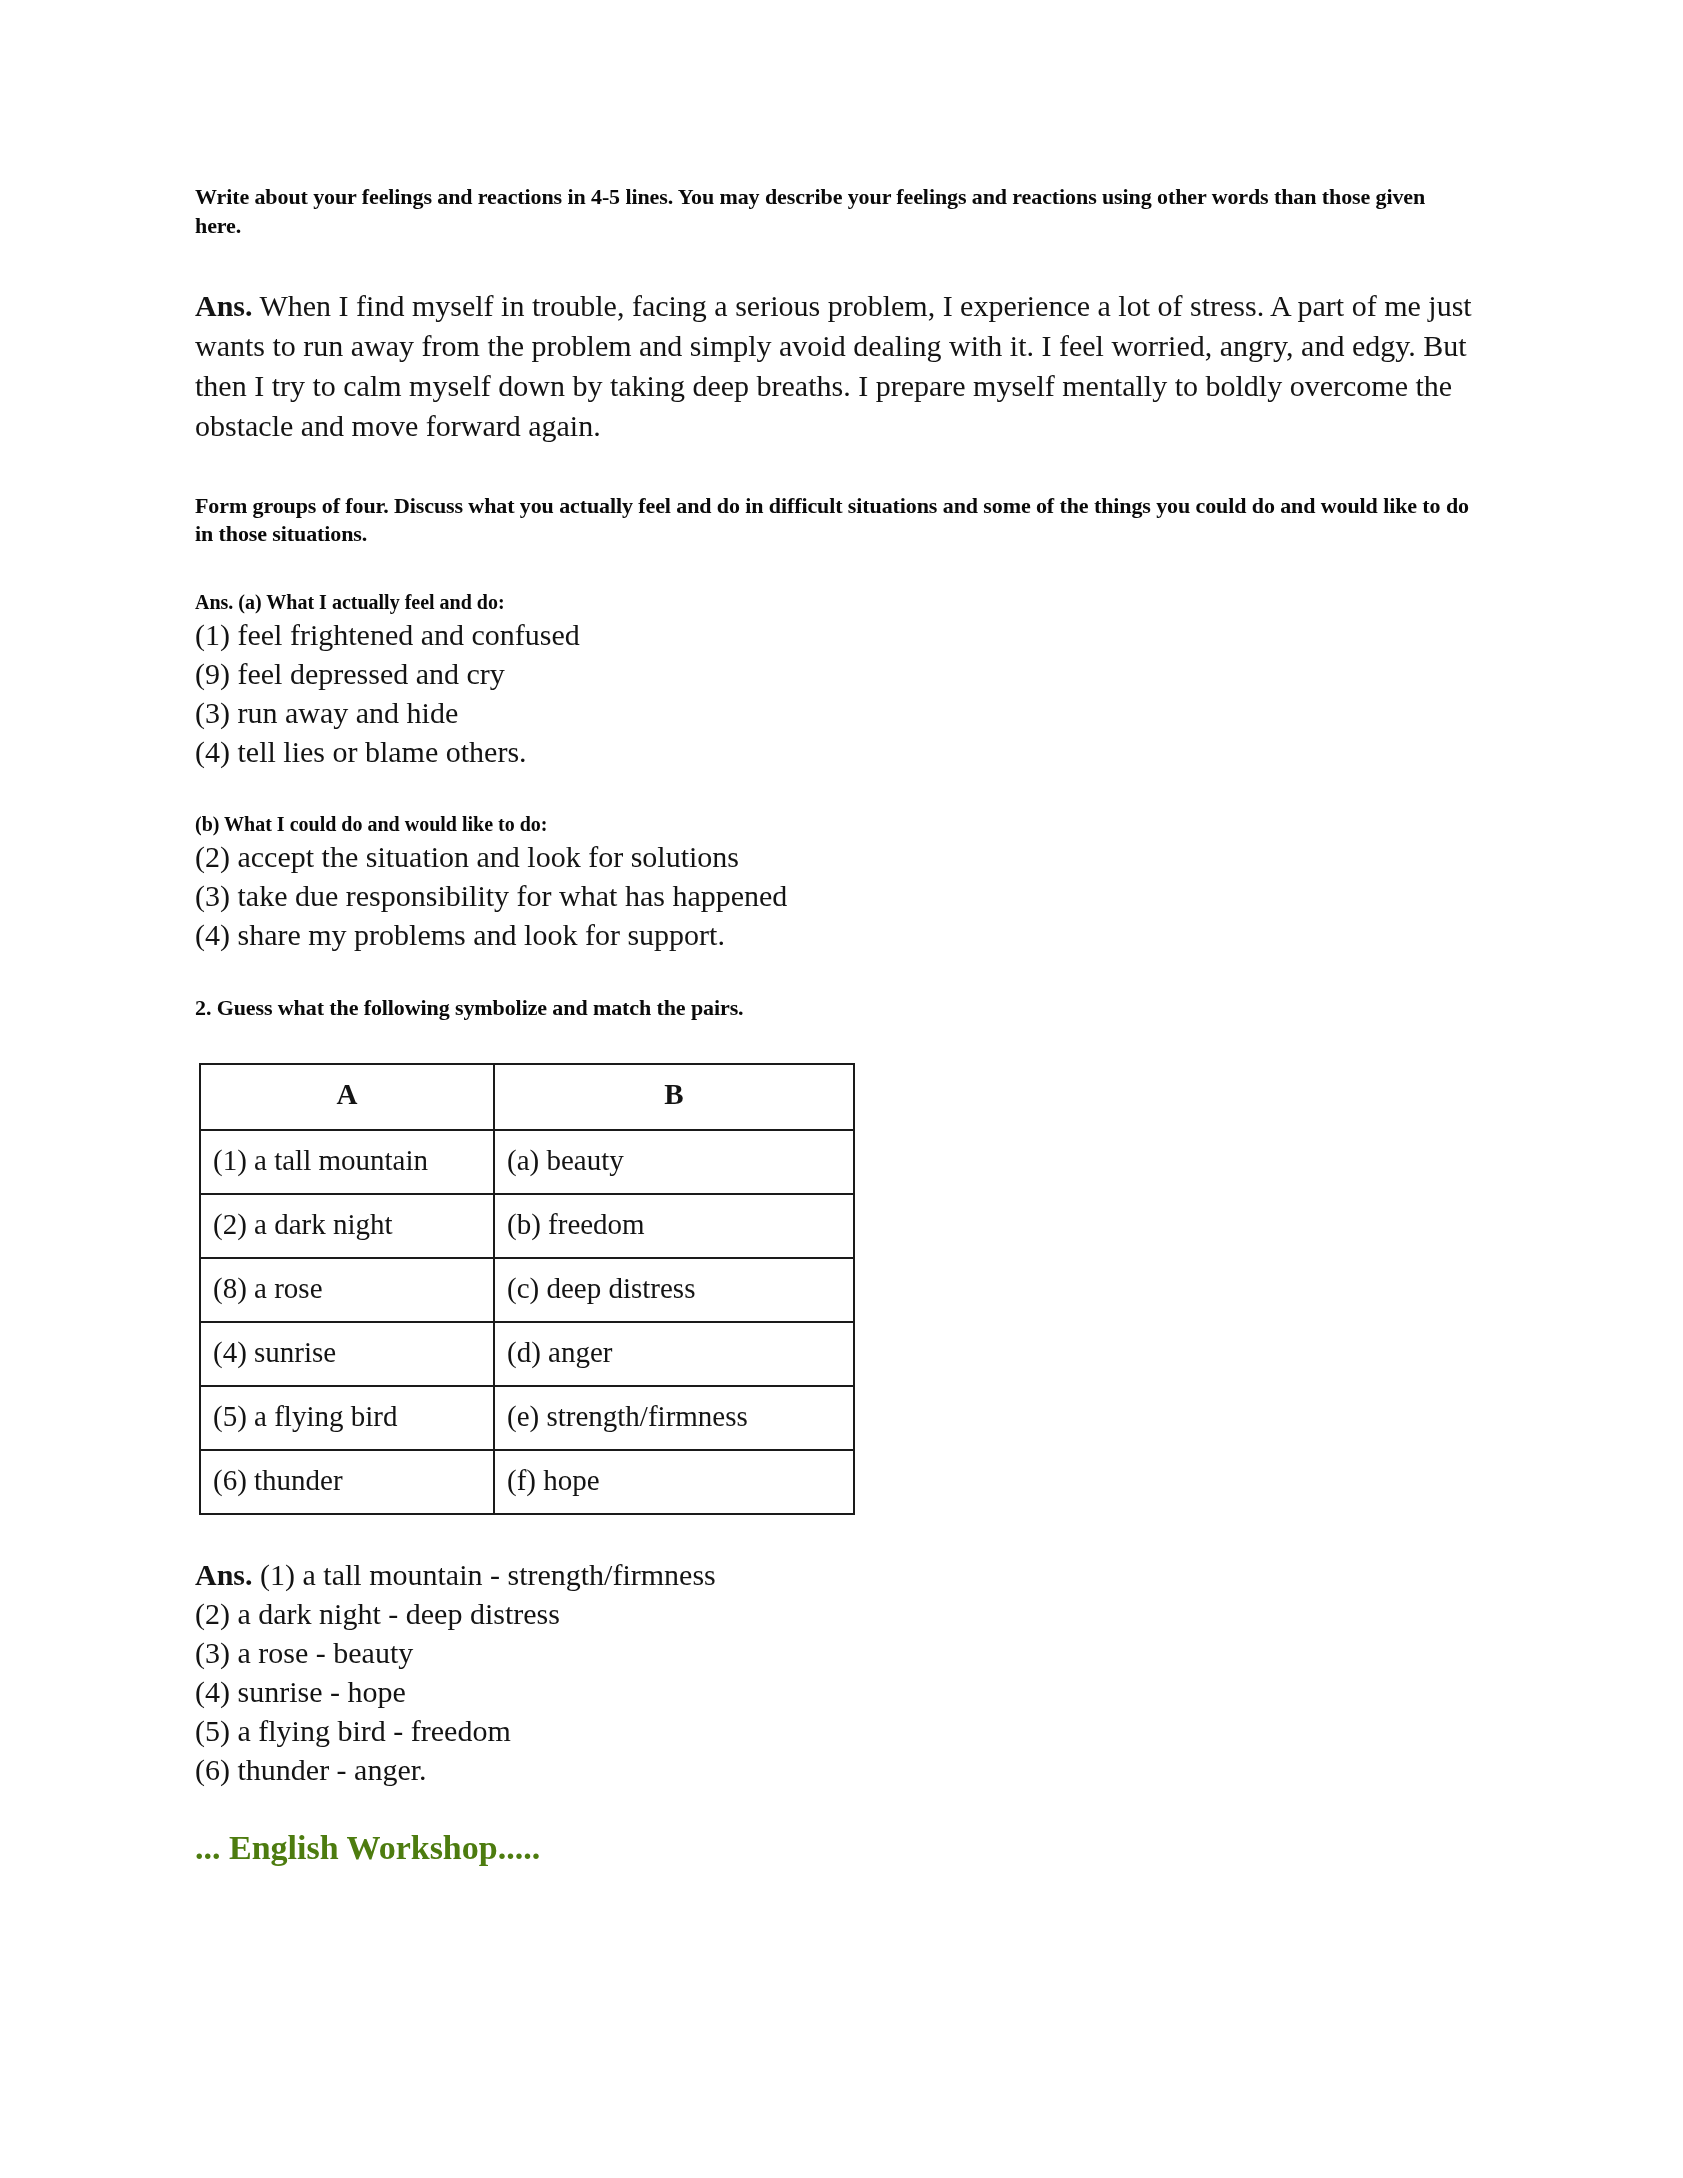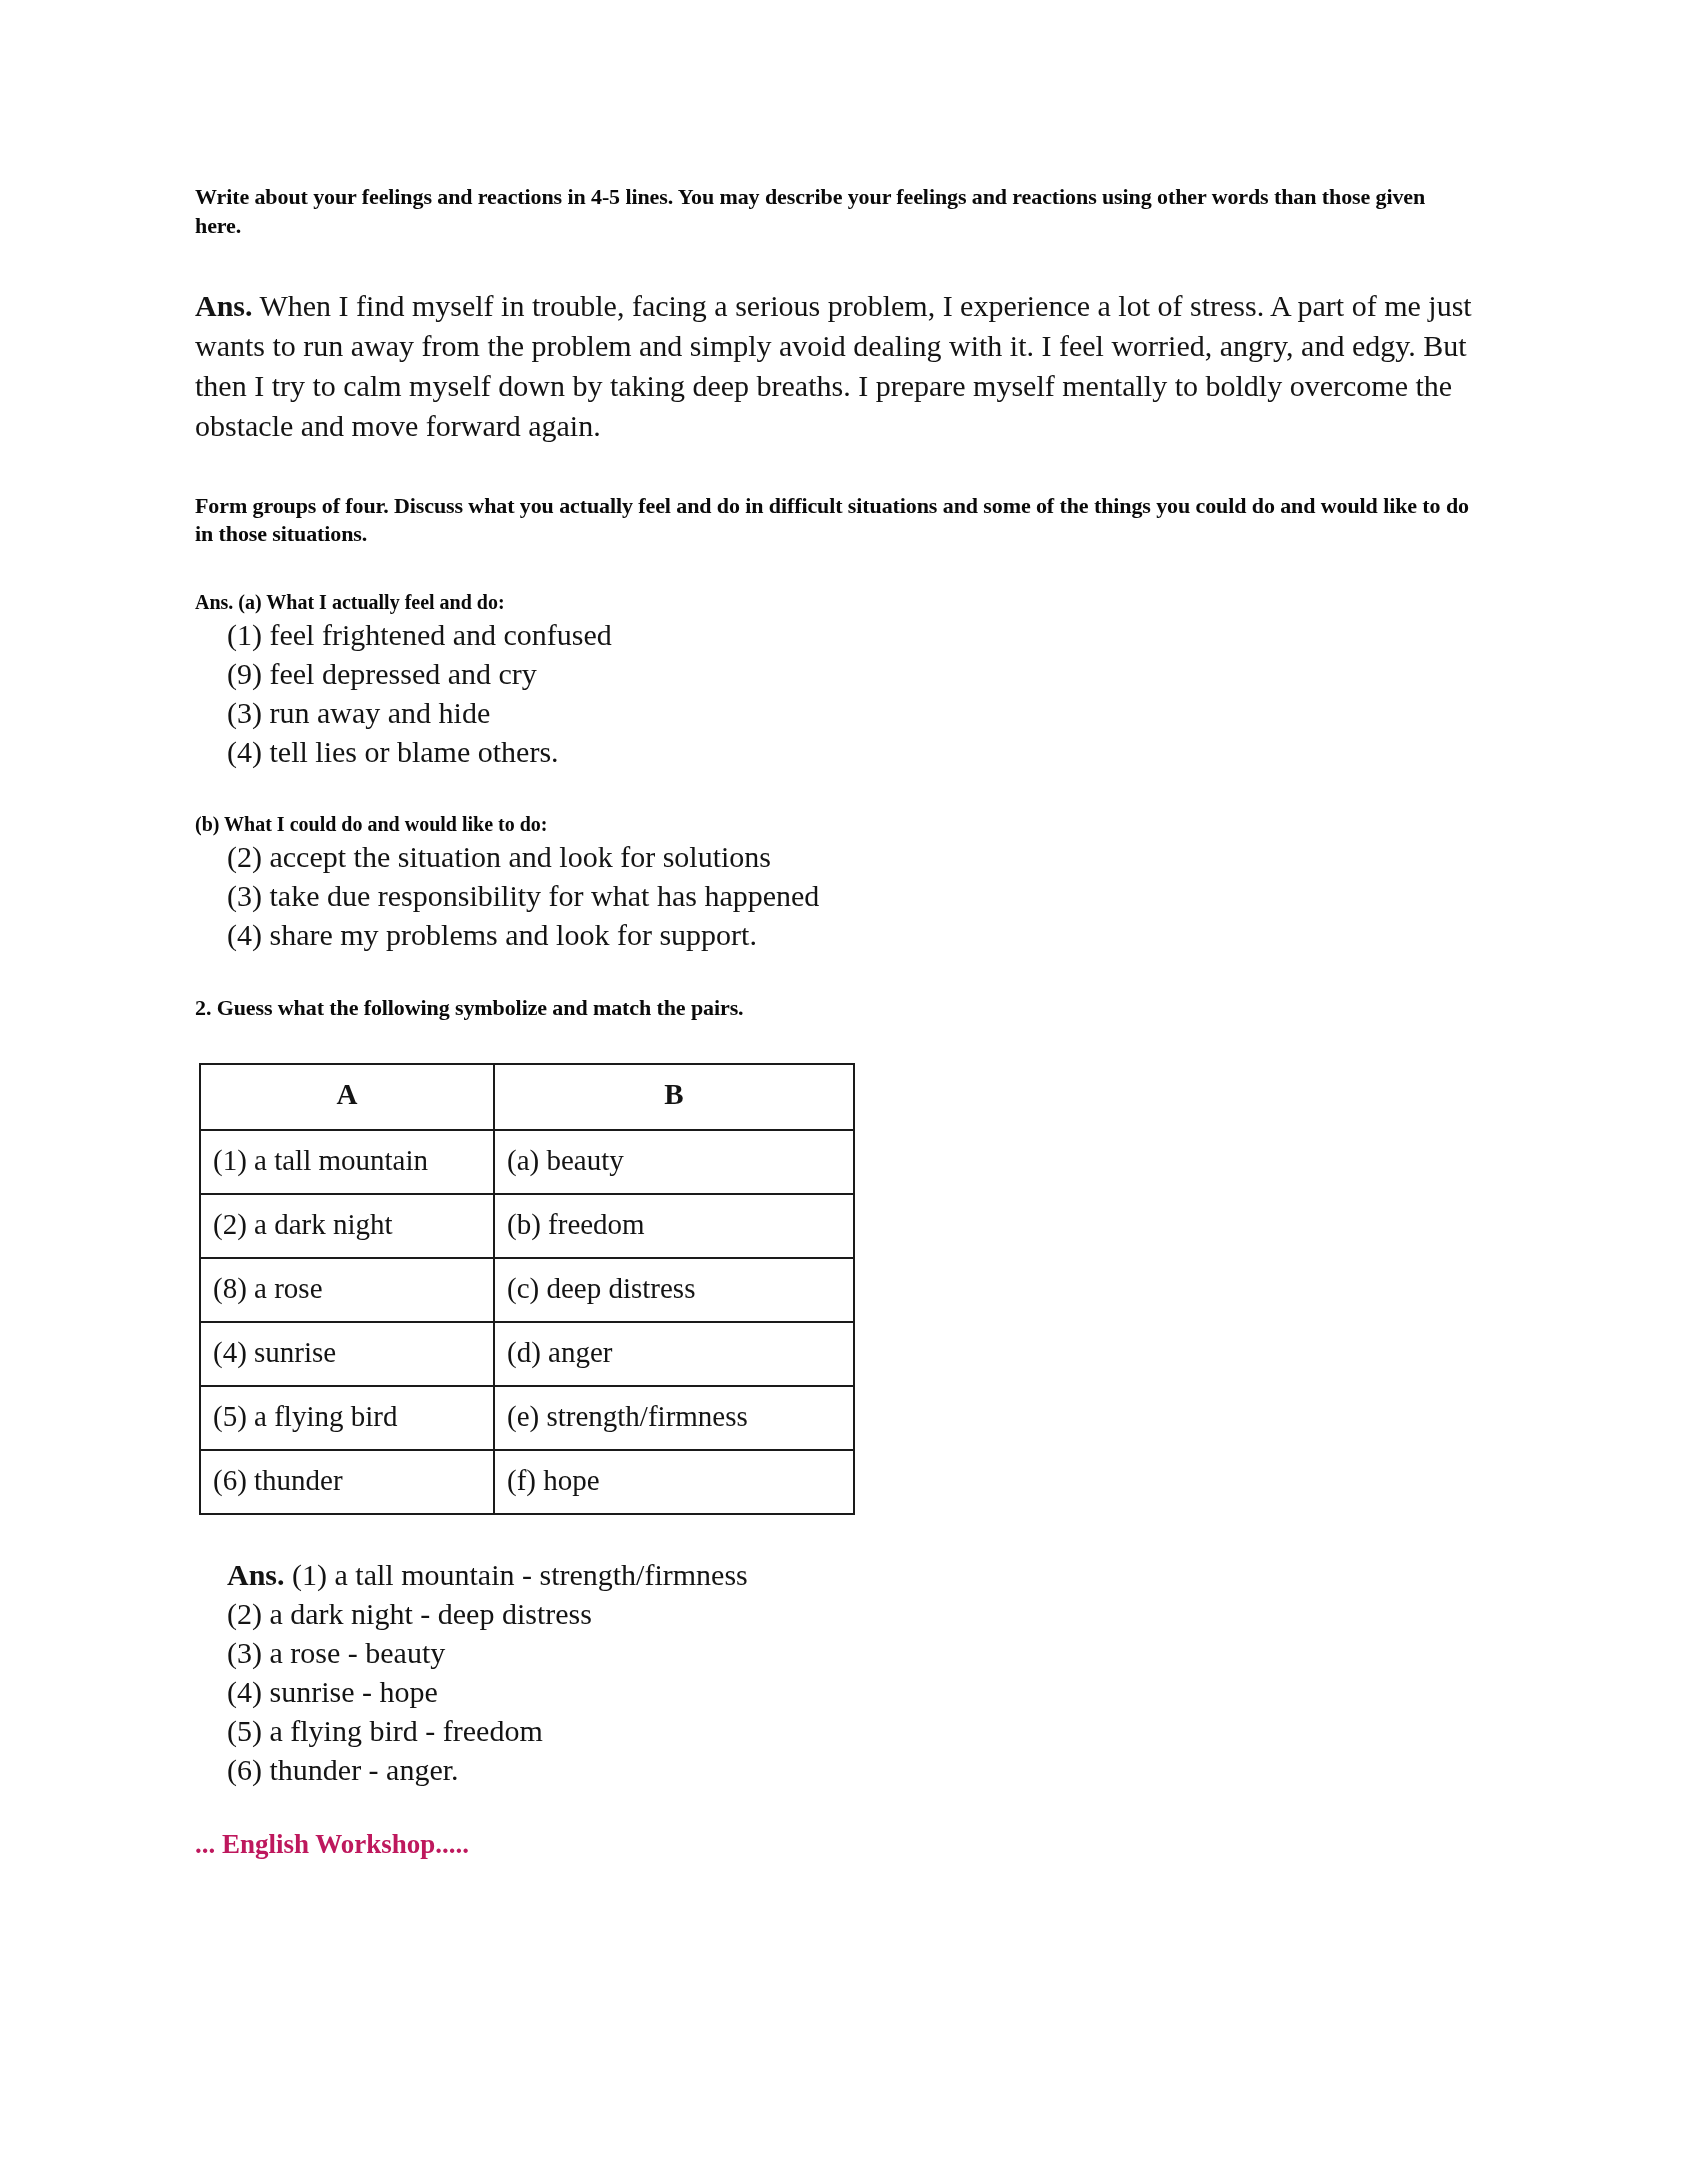--- a/index.html
+++ b/index.html
@@ -61,21 +61,20 @@
   .list {
     margin: 0;
     padding: 0;
     list-style: none;
   }
   .list li {
     font-size: 30px;
     line-height: 1.30;
     color: #141414;
     white-space: nowrap;
-    margin-left: 32px;
   }
 
   
   .match-table-wrap {
     margin-left: 4px;
   }
   table.match {
     border-collapse: collapse;
     table-layout: fixed;
     width: 654px;
@@ -98,22 +97,22 @@
     font-size: 29px;
     height: 48px;
     padding-top: 6px;
     padding-bottom: 10px;
   }
   table.match col.a { width: 294px; }
   table.match col.b { width: 360px; }
 
   .footer-note {
     font-weight: bold;
-    font-size: 27px;
-    color: #be185d;
+    font-size: 34px;
+    color: #4d7c0f;
     margin: 0;
   }
 </style>
 </head>
 <body>
 
 <div class="page">
   <div class="content">
 
     <p class="q-heading">Write about your feelings and reactions in 4-5 lines. You may describe your feelings and reactions using other words than those given here.</p>

